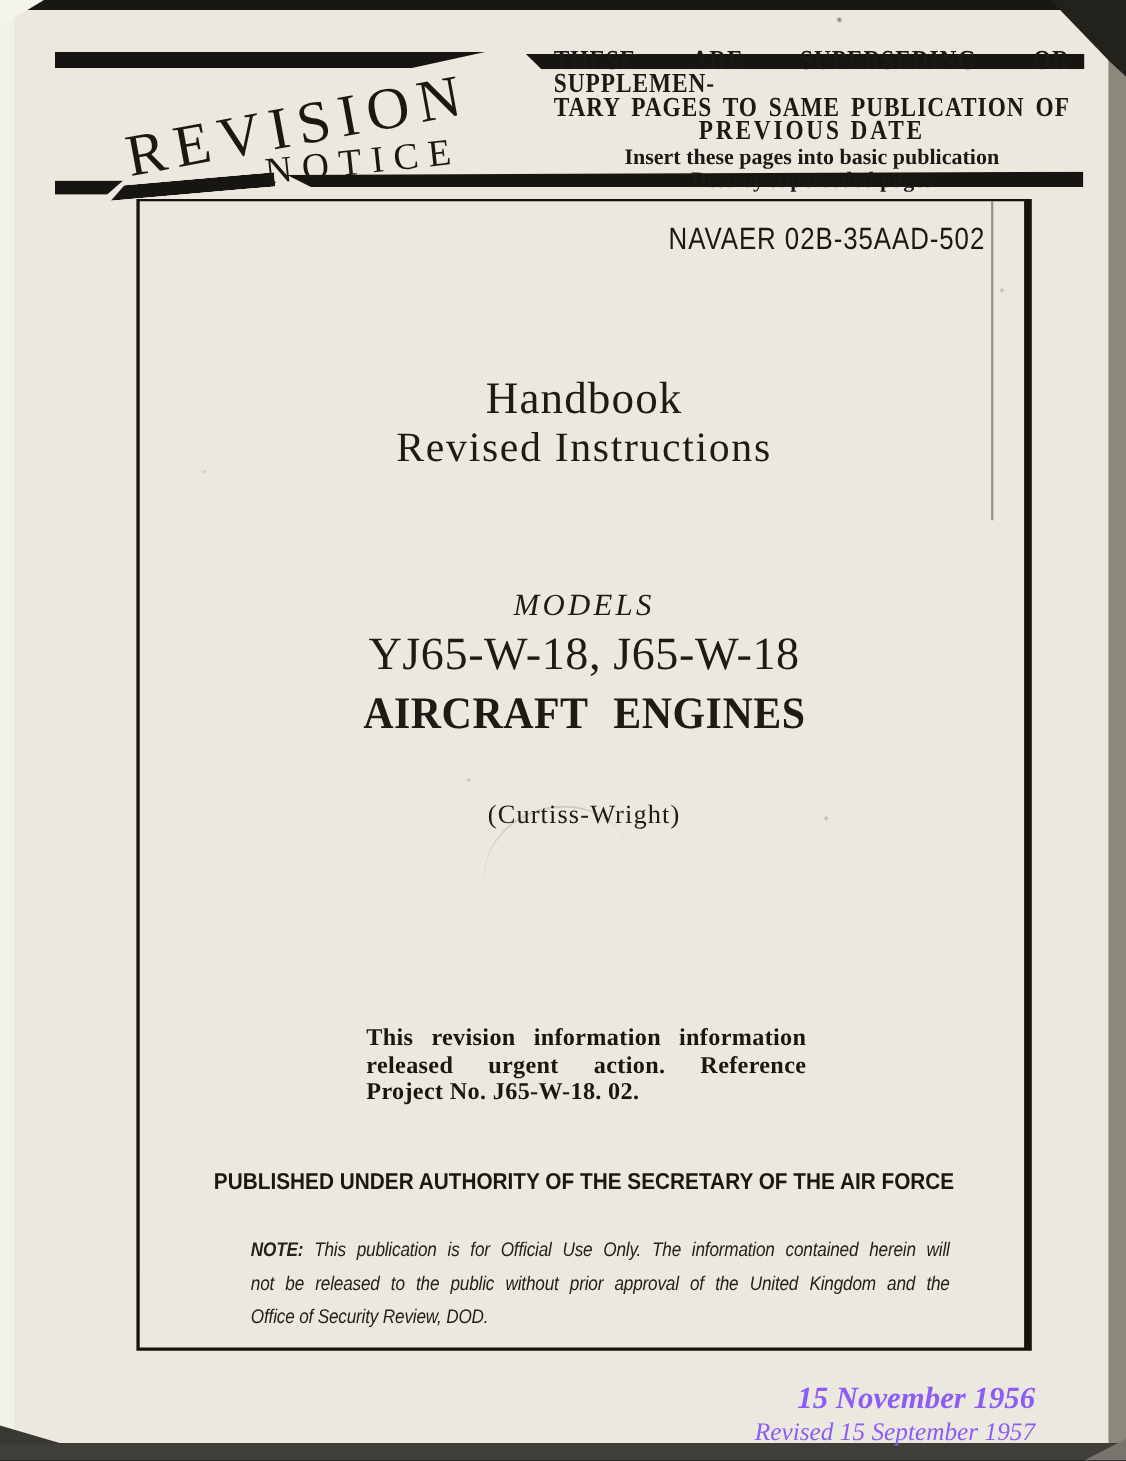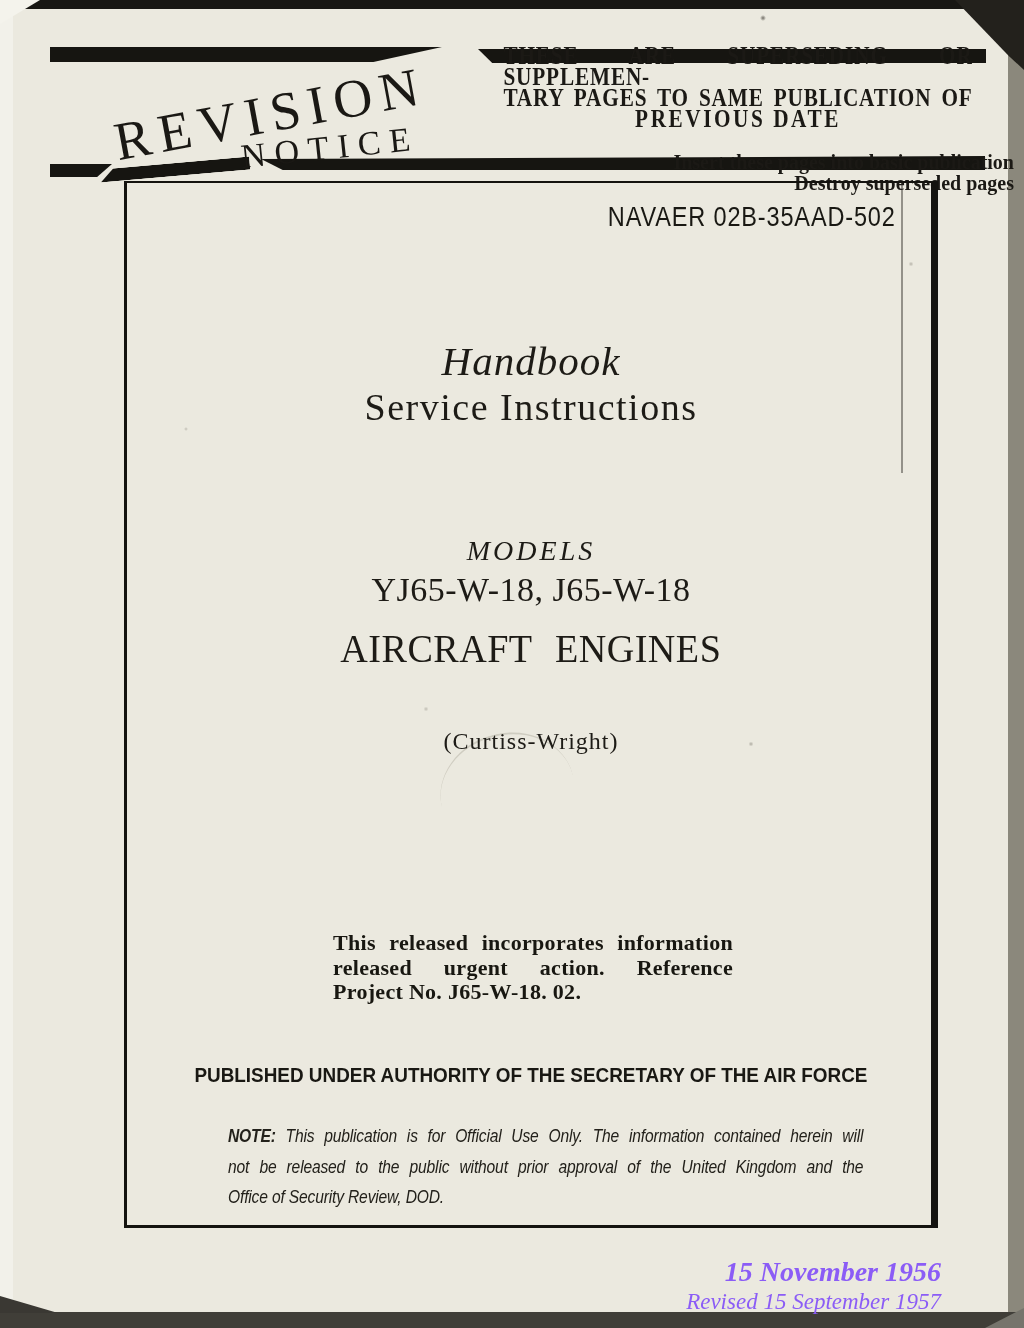--- a/index.html
+++ b/index.html
@@ -42,39 +42,39 @@
             white-space:nowrap;color:#1a1814;}
   .notice-word{position:absolute;left:243px;top:140px;height:34px;font-size:34px;line-height:34px;
             letter-spacing:9px;font-weight:500;transform:rotate(-6deg);transform-origin:0 100%;
             white-space:nowrap;color:#1a1814;}
 
   .mast-right{position:absolute;left:462px;top:45px;width:552px;}
   .mast-caps{transform:scaleX(.85);transform-origin:50% 0;font-weight:700;font-size:25px;
              line-height:21px;letter-spacing:1px;color:#1b1915;}
   .jline{text-align:justify;text-align-last:justify;}
   .cline{text-align:center;letter-spacing:3px;}
-  .mast-small{margin-top:23px;text-align:right;font-weight:700;font-size:20px;line-height:21px;color:#1b1915;}
+  .mast-small{margin-top:4px;text-align:center;font-weight:700;font-size:20px;line-height:21px;color:#1b1915;}
 
   .doc-box{position:absolute;left:124px;top:181px;width:814px;height:1047px;box-sizing:border-box;
            border-top:2px solid #14130f;border-left:3px solid #14130f;
            border-right:7px solid #14130f;border-bottom:3px solid #14130f;}
   .scratch-line{position:absolute;left:901px;top:183px;width:2px;height:290px;background:rgba(40,38,33,.45);}
   .smudge-arc{position:absolute;left:440px;top:733px;width:135px;height:115px;border-radius:50%;
            border-top:2px solid rgba(110,104,86,.22);transform:rotate(-14deg);}
 
   .doc-number{position:absolute;left:124px;top:201px;width:814px;text-align:right;
               font-family:"Liberation Sans",sans-serif;font-size:28px;letter-spacing:1px;color:#191813;}
   .doc-number span{display:inline-block;transform:scaleX(.84);transform-origin:100% 50%;padding-right:50px;}
 
   .ctr{position:absolute;left:124px;width:814px;text-align:center;white-space:nowrap;}
-  .title1{top:337px;font-size:41px;letter-spacing:1px;font-style:italic;}
+  .title1{top:337px;font-size:41px;letter-spacing:1px;}
   .title2{top:385px;font-size:38px;letter-spacing:1.5px;}
   .models-label{top:535px;font-size:28px;font-style:italic;letter-spacing:3px;text-align:center;}
-  .models-line{top:571px;font-size:34px;letter-spacing:.5px;}
-  .equipment{top:624px;font-size:41px;font-weight:400;}
+  .models-line{top:571px;font-size:42px;letter-spacing:.5px;}
+  .equipment{top:624px;font-size:41px;font-weight:700;}
   .equipment span{display:inline-block;transform:scaleX(.93);word-spacing:14px;letter-spacing:.5px;}
   .manufacturer{top:681px;font-size:24px;letter-spacing:1px;margin-top:47px;}
 
   .urgency{position:absolute;left:333px;top:931px;width:400px;font-weight:700;font-size:22px;
            line-height:24.5px;letter-spacing:.3px;color:#181711;}
   .authority{position:absolute;left:124px;top:1060px;width:814px;text-align:center;
            font-family:"Liberation Sans",sans-serif;font-weight:700;font-size:21px;line-height:29px;color:#191813;}
   .authority span{display:inline-block;transform:scaleX(.9);white-space:nowrap;}
   .note{position:absolute;left:228px;top:1121px;width:732px;transform:scaleX(.868);transform-origin:0 0;
         font-family:"Liberation Sans",sans-serif;font-style:italic;font-size:18px;line-height:30.5px;
@@ -121,31 +121,31 @@
 
   <div class="doc-box"></div>
   <div class="scratch-line"></div>
   <div class="smudge-arc"></div>
 
   <div class="doc-number">
     <span>NAVAER 02B-35AAD-502</span>
   </div>
 
   <div class="ctr title1">Handbook</div>
-  <div class="ctr title2">Service Instructions</div>
+  <div class="ctr title2">Revised Instructions</div>
 
   <div class="ctr models-label">MODELS</div>
   <div class="ctr models-line">YJ65-W-18, J65-W-18</div>
   <div class="ctr equipment">
     <span>AIRCRAFT ENGINES</span>
   </div>
   <div class="ctr manufacturer">(Curtiss-Wright)</div>
 
   <div class="urgency">
-    <div class="jline">This released incorporates information</div>
+    <div class="jline">This revision information information</div>
     <div class="jline">released urgent action. Reference</div>
     <div>Project No. J65-W-18. 02.</div>
   </div>
 
   <div class="authority">
     <div><span>PUBLISHED UNDER AUTHORITY OF THE SECRETARY OF THE AIR FORCE</span></div>
   </div>
 
   <div class="note">
     <div class="jline"><b>NOTE:</b> <span>This publication is for Official Use Only. The information contained herein will</span></div>

